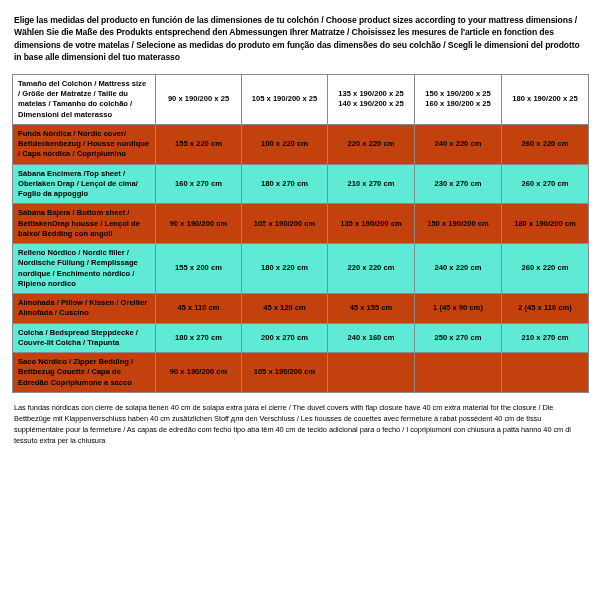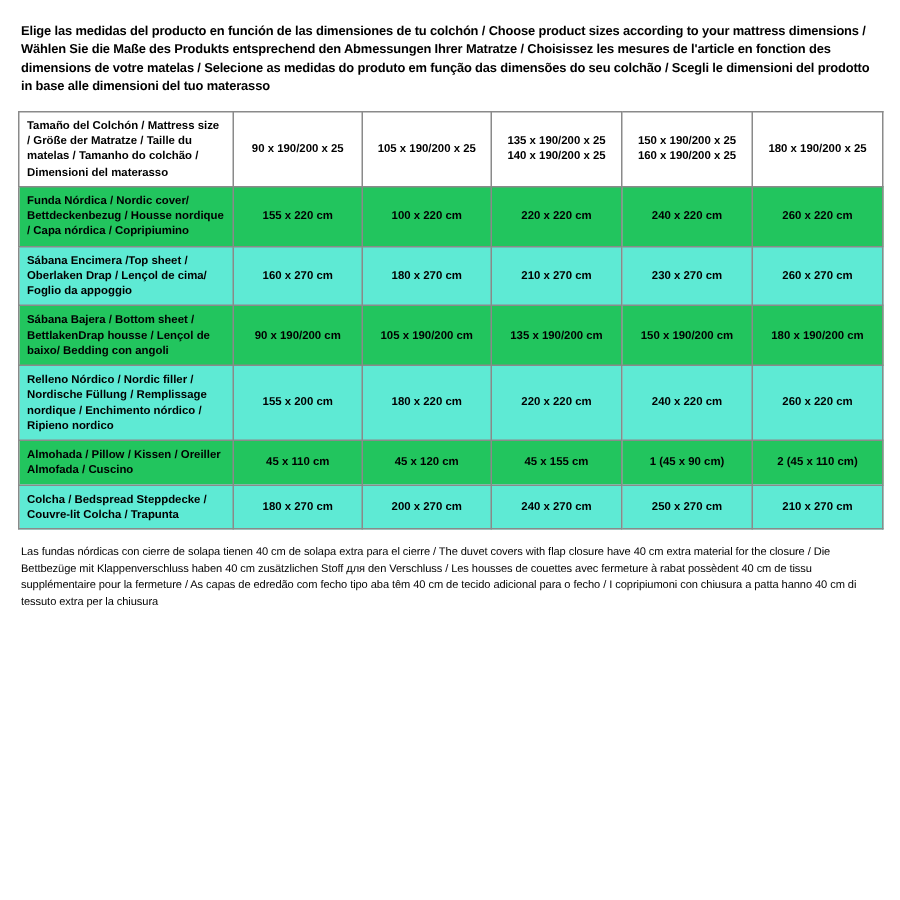--- a/index.html
+++ b/index.html
@@ -55,21 +55,21 @@
   tr.headrow td.cell {
     font-weight: bold;
   }
   tr.headrow td.cell {
     line-height: 1.4;
   }
   .r-alt {
     background: #5eead4;
   }
   .r-plain {
-    background: #22c55e;
+    background: #c2410c;
   }
   tr.headrow td {
     background: #ffffff;
   }
   .note {
     font-size: 7.4px;
     line-height: 1.5;
     margin: 9px 2px 0 2px;
     letter-spacing: -0.05px;
   }
@@ -144,22 +144,30 @@
         <td class="cell">45 x 120 cm</td>
         <td class="cell">45 x 155 cm</td>
         <td class="cell">1 (45 x 90 cm)</td>
         <td class="cell">2 (45 x 110 cm)</td>
       </tr>
 
       <tr class="r-alt">
         <td class="rowhead">Colcha / Bedspread Steppdecke / Couvre-lit Colcha / Trapunta</td>
         <td class="cell">180 x 270 cm</td>
         <td class="cell">200 x 270 cm</td>
-        <td class="cell">240 x 270 cm</td>
+        <td class="cell">240 x 160 cm</td>
         <td class="cell">250 x 270 cm</td>
         <td class="cell">210 x 270 cm</td>
       </tr>
 
+      <tr class="r-plain">
+        <td class="rowhead">Saco Nórdico / Zipper Bedding / Bettbezug Couette / Capa de Edredão Copripiumone a sacco</td>
+        <td class="cell">90 x 190/200 cm</td>
+        <td class="cell">105 x 190/200 cm</td>
+        <td class="cell"></td>
+        <td class="cell"></td>
+        <td class="cell"></td>
+      </tr>
     </tbody>
   </table>
 
   <div class="note">Las fundas nórdicas con cierre de solapa tienen 40 cm de solapa extra para el cierre / The duvet covers with flap closure have 40 cm extra material for the closure / Die Bettbezüge mit Klappenverschluss haben 40 cm zusätzlichen Stoff для den Verschluss / Les housses de couettes avec fermeture à rabat possèdent 40 cm de tissu supplémentaire pour la fermeture / As capas de edredão com fecho tipo aba têm 40 cm de tecido adicional para o fecho / I copripiumoni con chiusura a patta hanno 40 cm di tessuto extra per la chiusura</div>
 </div>
 
 </body></html>

